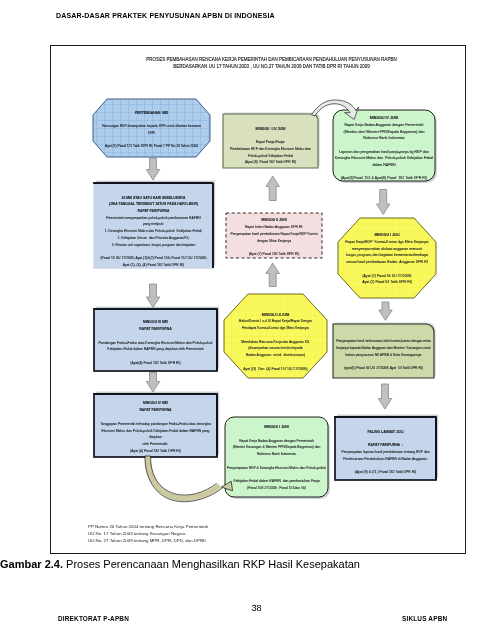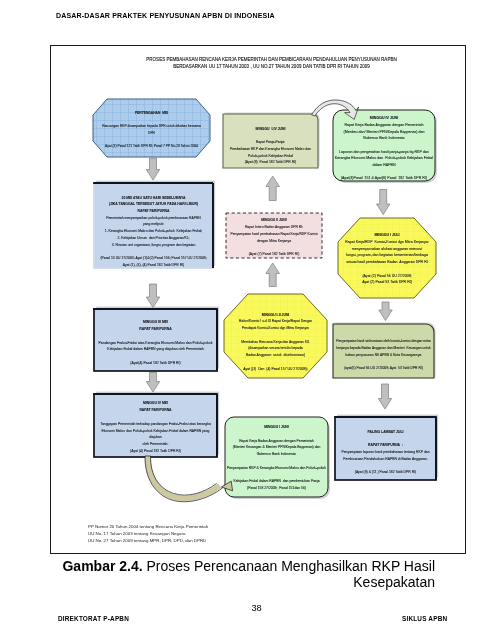--- a/index.html
+++ b/index.html
@@ -6,21 +6,21 @@
   body{width:495px;height:640px;background:#fff;font-family:"Liberation Sans",sans-serif;position:relative;overflow:hidden;}
   .page{position:absolute;left:0;top:0;width:495px;height:640px;}
   .hdr{position:absolute;left:56px;top:12px;font-size:7.05px;font-weight:bold;letter-spacing:0.15px;color:#000;white-space:nowrap;}
   .frame{position:absolute;left:50px;top:45px;width:416px;height:509px;border:1.1px solid #1a1a1a;box-sizing:border-box;background:#fff;}
   svg.diag{position:absolute;left:0;top:0;width:495px;height:640px;overflow:visible;}
   .dtitle{position:absolute;left:0;width:495px;text-align:center;font-size:4.53px;color:#101010;-webkit-text-stroke:0.1px #101010;}
   .node{position:absolute;display:flex;flex-direction:column;align-items:center;justify-content:center;box-sizing:border-box;}
   .node .ln{color:#15181c;white-space:pre;text-align:center;min-height:1px;-webkit-text-stroke:0.08px #15181c;}
   .node .ln.b{font-weight:bold;}
   .legend{position:absolute;left:88px;top:523px;font-size:4.4px;line-height:7.1px;color:#222;}
-  .caption{position:absolute;left:0;top:558px;width:435px;text-align:right;font-size:14px;color:#000;}
+  .caption{position:absolute;left:0;top:558px;width:435px;text-align:left;font-size:11px;color:#000;}
   .caption b{font-weight:bold;}
   .ftl{position:absolute;left:58px;top:615px;font-size:6.4px;font-weight:bold;color:#000;letter-spacing:0.2px;}
   .ftc{position:absolute;left:9px;top:603px;width:495px;text-align:center;font-size:9.2px;color:#000;padding-left:-9px;}
   .ftr{position:absolute;left:402px;top:615px;font-size:6.4px;font-weight:bold;color:#000;letter-spacing:0.2px;}
 </style>
 </head>
 <body>
 
 <div class="page">
   <div class="hdr">DASAR-DASAR PRAKTEK PENYUSUNAN APBN DI INDONESIA</div>

